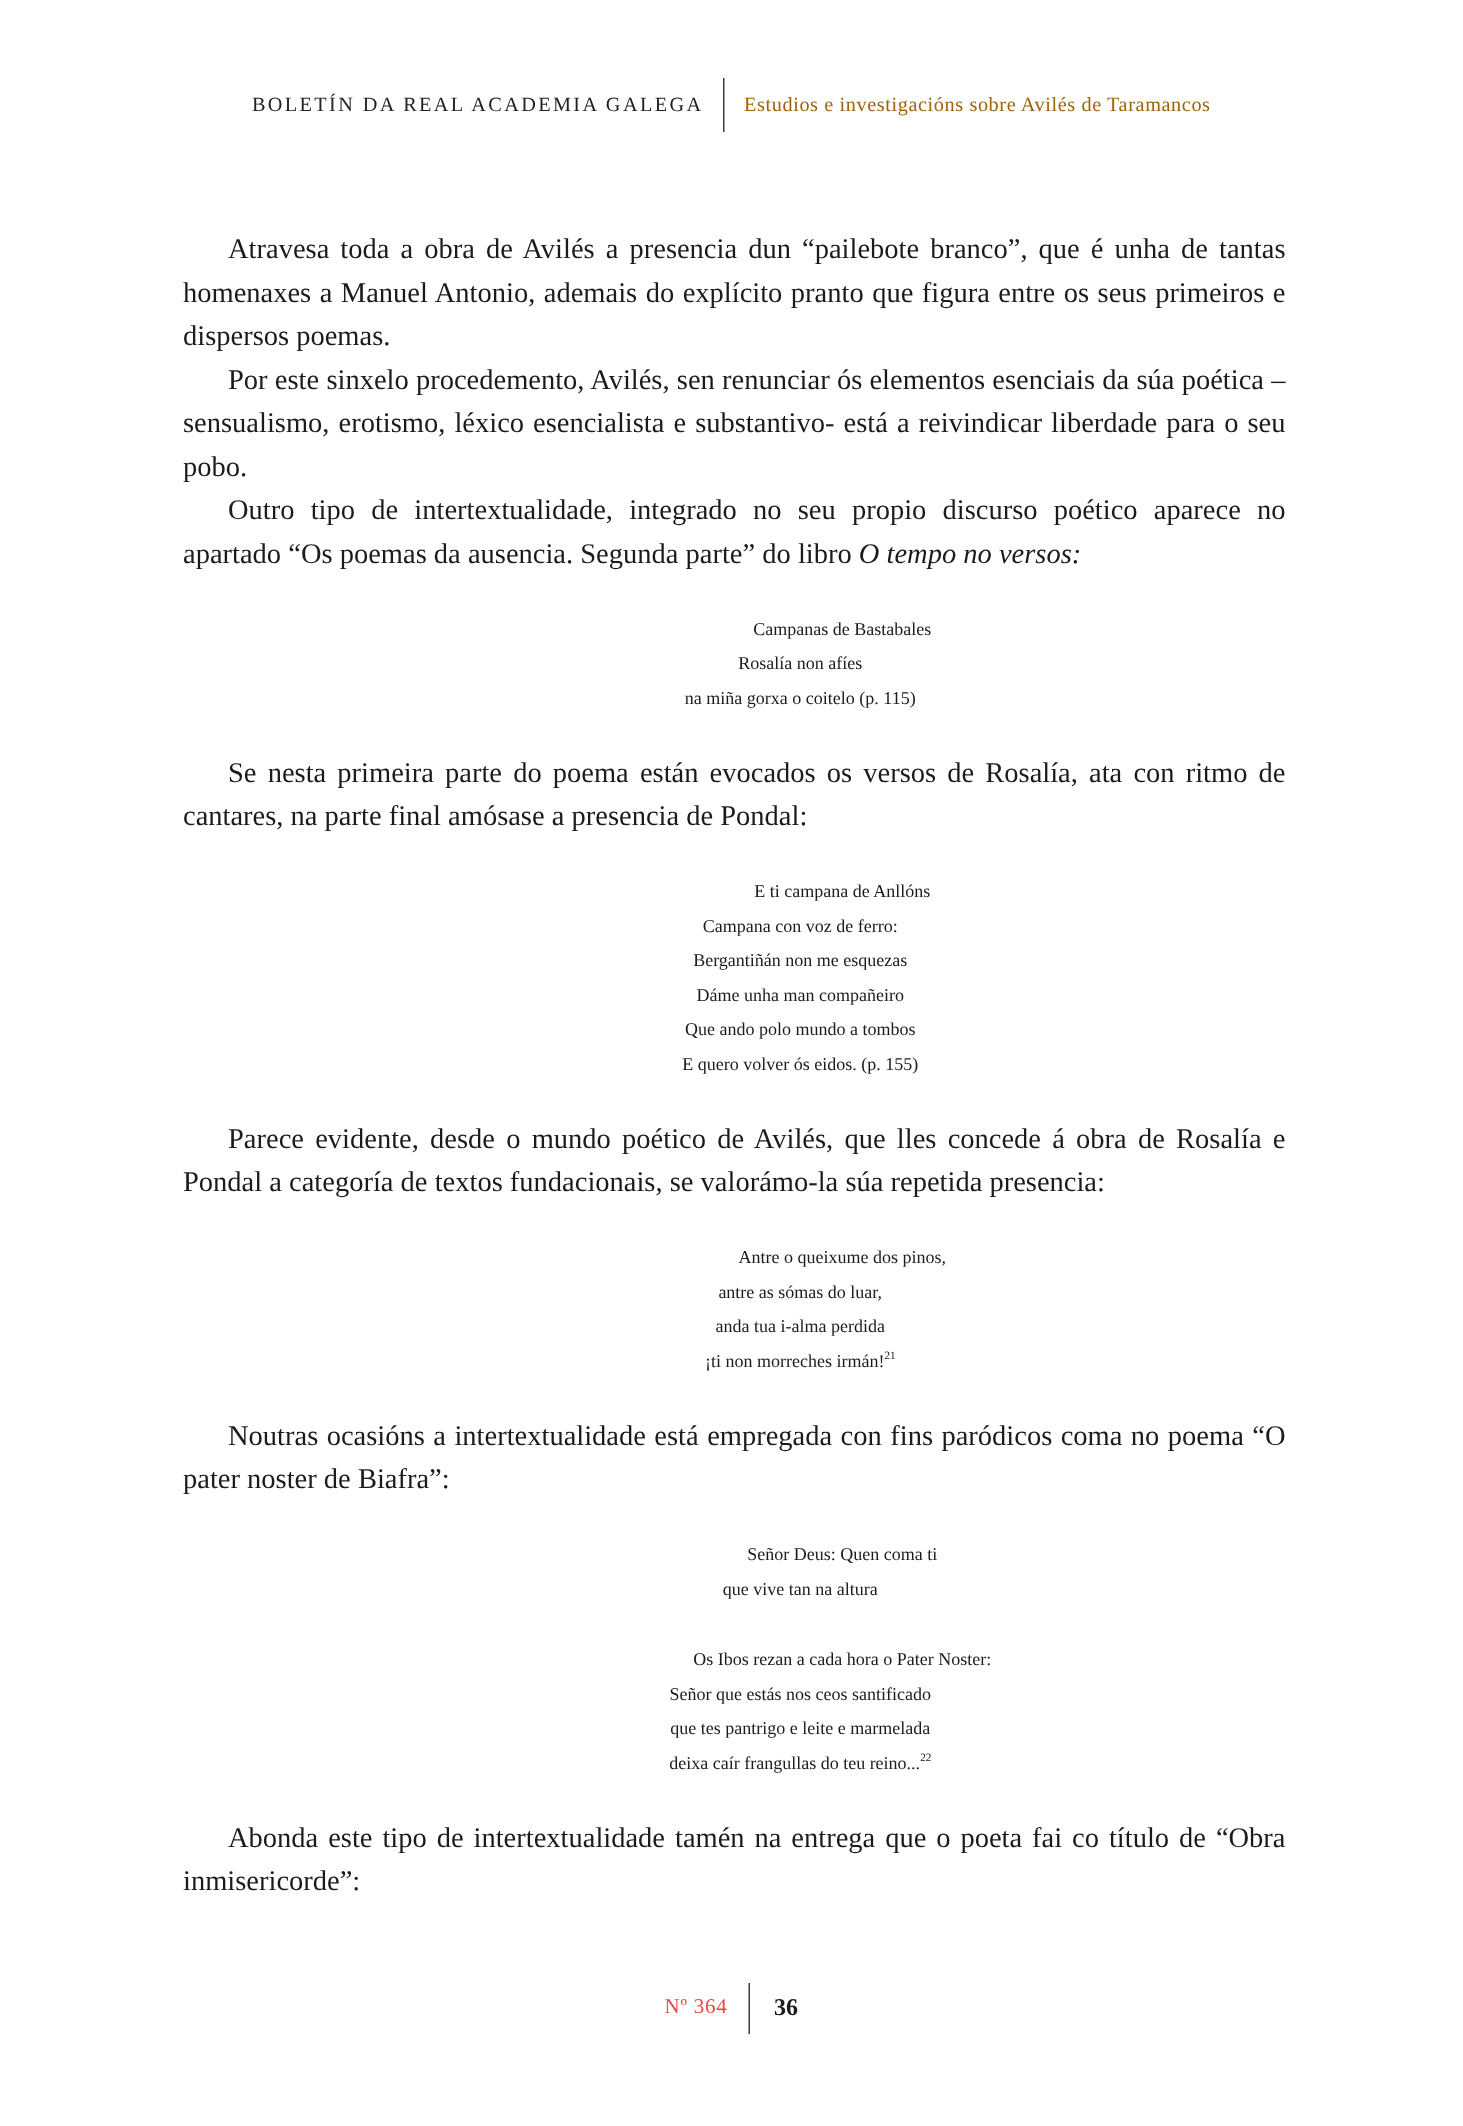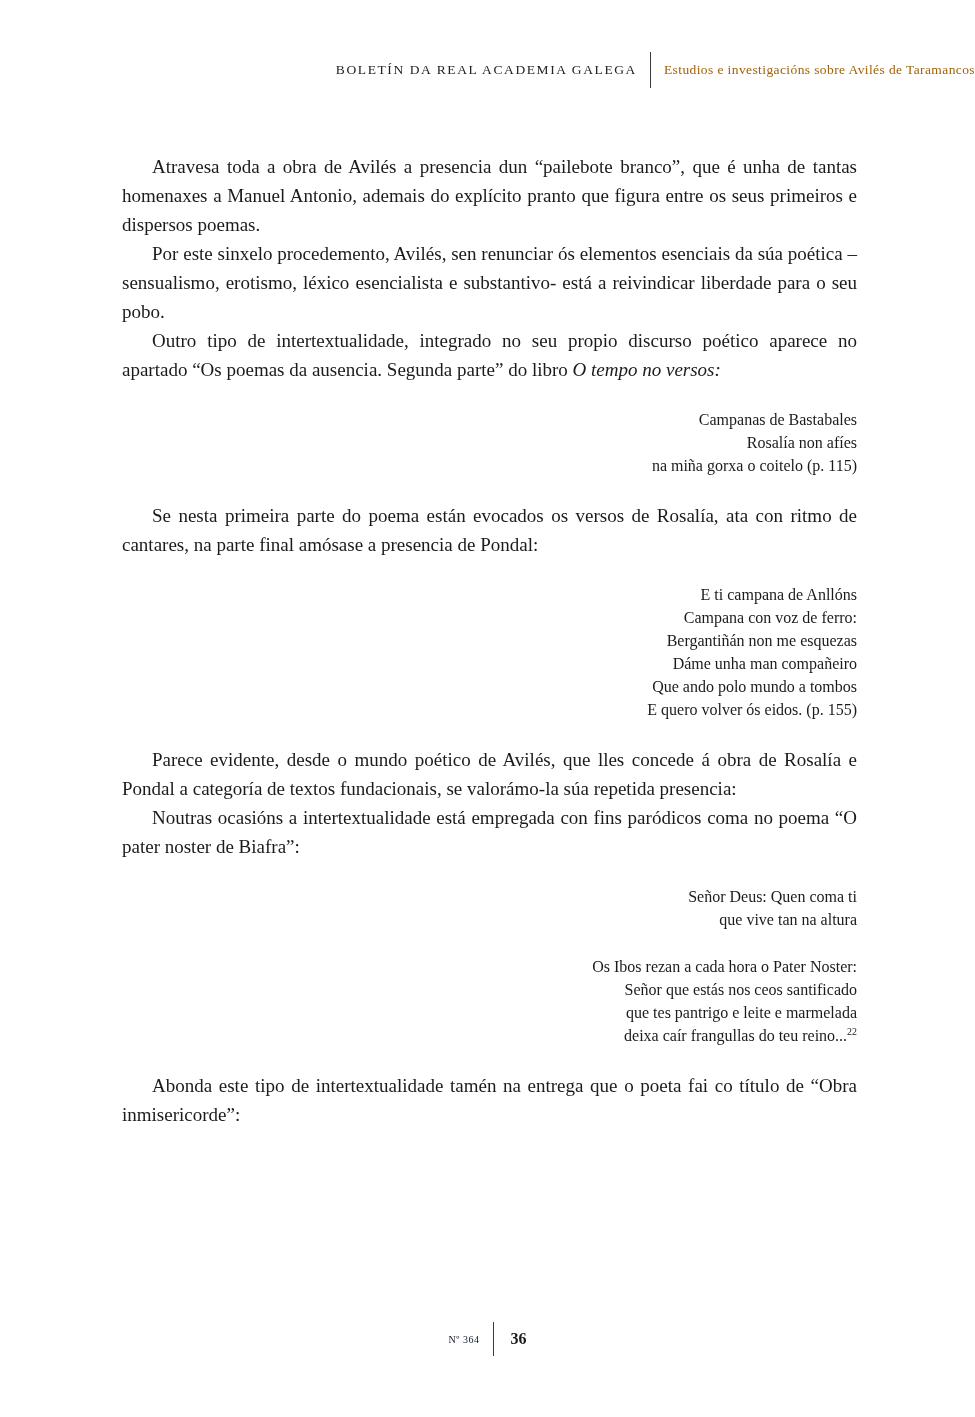--- a/index.html
+++ b/index.html
@@ -15,21 +15,21 @@
     overflow: hidden;
   }
 
   
   .page-header {
     position: absolute;
     top: 52px;
     left: 0;
     width: 100%;
     display: flex;
-    justify-content: flex-end;
+    justify-content: center;
     align-items: center;
   }
   .header-journal {
     font-size: 13.5px;
     letter-spacing: 1.6px;
     color: #222;
     padding-right: 13px;
   }
   .header-divider {
     width: 1px;
@@ -55,23 +55,23 @@
     color: #1b1b1b;
   }
   .para {
     text-align: justify;
     text-indent: 30px;
   }
   .para em { font-style: italic; }
 
   .poem {
     margin: 24px 0 24px 88px;
-    font-size: 16px;
+    font-size: 12px;
     line-height: 23px;
-    text-align: right;
+    text-align: center;
   }
   .poem .vline { white-space: nowrap; }
   .poem .vfirst { padding-left: 56px; }
   .poem.stanza-follow { margin-top: 14px; }
   sup {
     font-size: 0.62em;
     vertical-align: super;
     line-height: 0;
   }
 
@@ -79,23 +79,23 @@
   .page-footer {
     position: absolute;
     top: 1322px;
     left: 0;
     width: 100%;
     display: flex;
     justify-content: center;
     align-items: center;
   }
   .footer-issue {
-    font-size: 10px;
+    font-size: 14px;
     letter-spacing: 0.5px;
-    color: #0f172a;
+    color: #ef4444;
     padding-right: 14px;
   }
   .footer-divider {
     width: 1px;
     height: 34px;
     background: #3a3a3a;
     flex: 0 0 auto;
   }
   .footer-page {
     font-size: 16px;
@@ -135,20 +135,26 @@
       <div class="vline vfirst">E ti campana de Anllóns</div>
       <div class="vline">Campana con voz de ferro:</div>
       <div class="vline">Bergantiñán non me esquezas</div>
       <div class="vline">Dáme unha man compañeiro</div>
       <div class="vline">Que ando polo mundo a tombos</div>
       <div class="vline">E quero volver ós eidos. (p. 155)</div>
     </div>
 
     <p class="para">Parece evidente, desde o mundo poético de Avilés, que lles concede á obra de Rosalía e Pondal a categoría de textos fundacionais, se valorámo-la súa repetida presencia:</p>
 
+    <div class="poem">
+      <div class="vline vfirst">Antre o queixume dos pinos,</div>
+      <div class="vline">antre as sómas do luar,</div>
+      <div class="vline">anda tua i-alma perdida</div>
+      <div class="vline"><span>¡ti non morreches irmán!</span><sup>21</sup></div>
+    </div>
 
     <p class="para">Noutras ocasións a intertextualidade está empregada con fins paródicos coma no poema “O pater noster de Biafra”:</p>
 
     <div class="poem">
       <div class="vline vfirst">Señor Deus: Quen coma ti</div>
       <div class="vline">que vive tan na altura</div>
     </div>
 
     <div class="poem stanza-follow">
       <div class="vline vfirst">Os Ibos rezan a cada hora o Pater Noster:</div>

